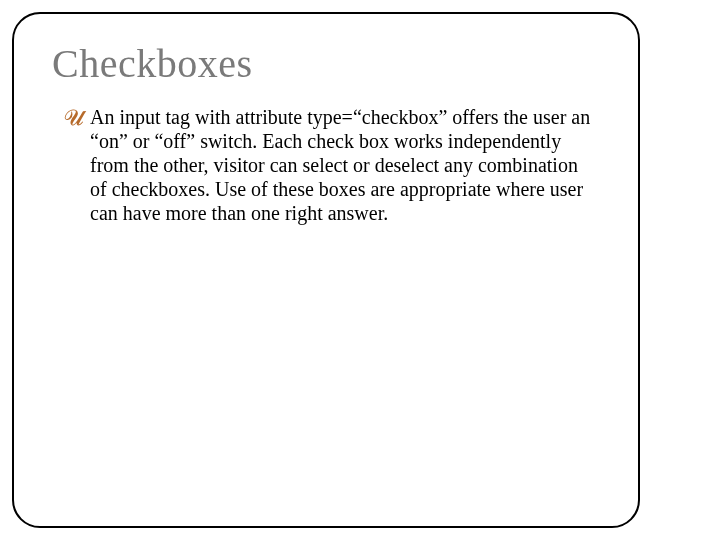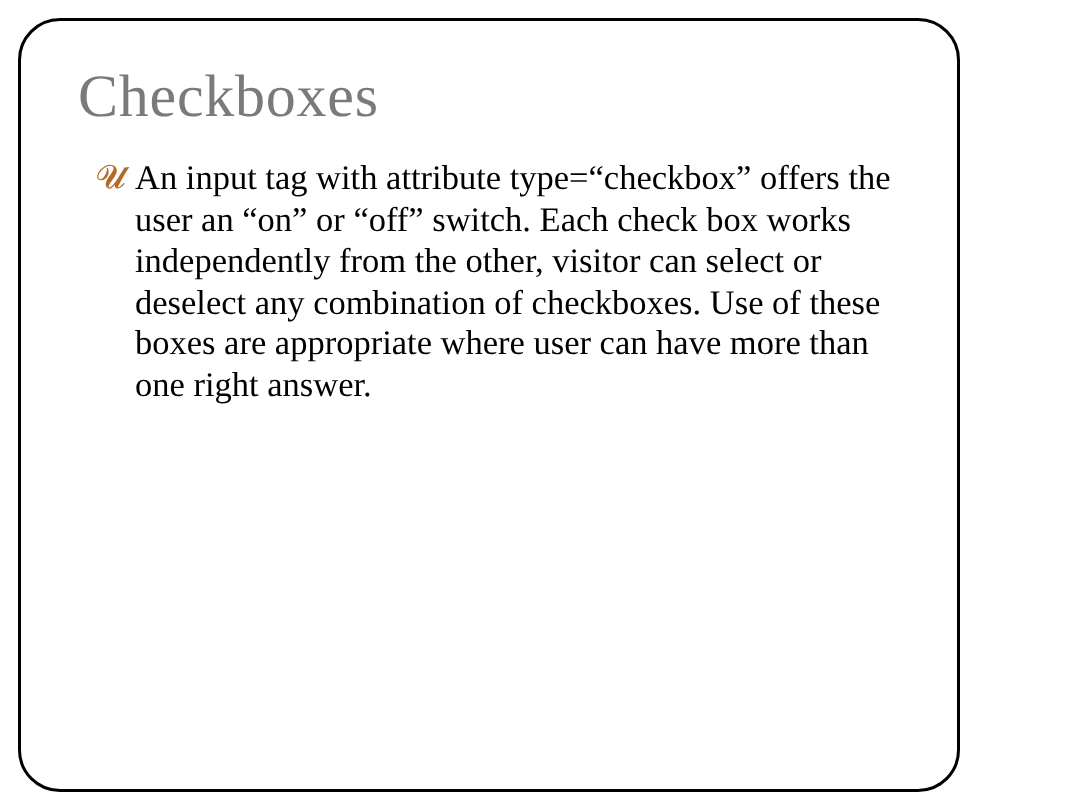--- a/index.html
+++ b/index.html
@@ -26,21 +26,21 @@
   }
   .title {
     font-size: 40px;
     color: #7a7a7a;
     margin: 22px 0 18px 30px;
     font-weight: 400;
     letter-spacing: 0.5px;
   }
   .body {
     margin: 0 36px 0 42px;
-    font-size: 23px;
+    font-size: 20px;
     line-height: 1.20;
     color: #000;
     font-family: Liberation Serif, serif;
   }
   .item {
     position: relative;
     padding-left: 26px;
     margin-bottom: 2px;
   }
   .bullet {

